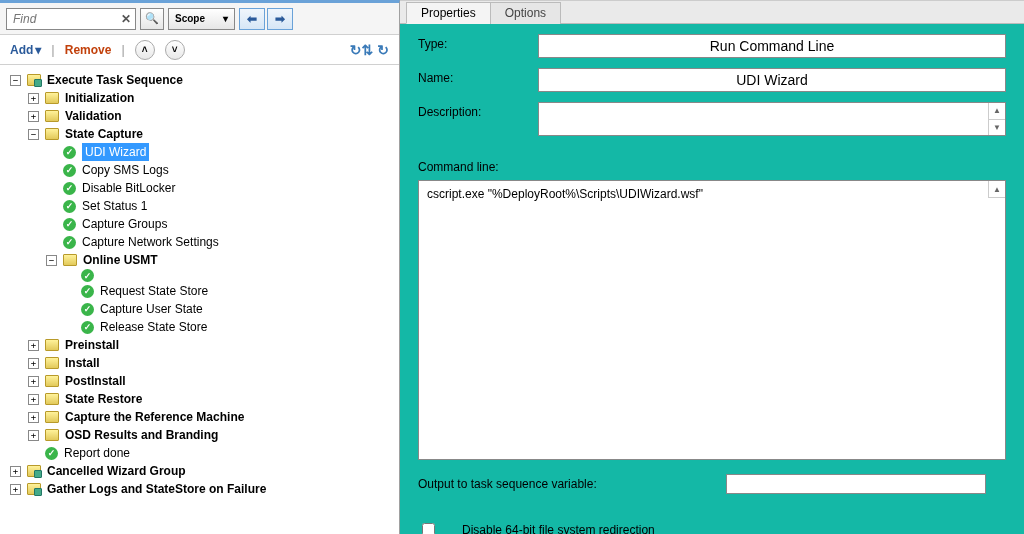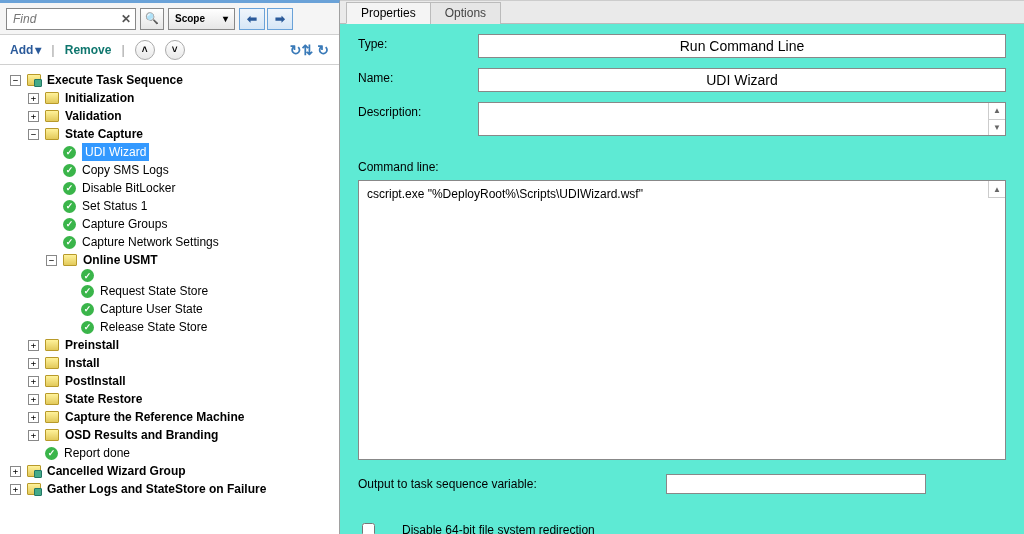--- a/index.html
+++ b/index.html
@@ -8,21 +8,21 @@
     font-family: "Segoe UI", Tahoma, sans-serif;
     font-size: 12px;
     background: #f0f0f0;
     color: #000;
     width: 1024px;
     height: 534px;
     overflow: hidden;
     display: flex;
   }
   .left-pane {
-    width: 340px;
+    width: 400px;
     background: #fff;
     border-right: 1px solid #a0a0a0;
     display: flex;
     flex-direction: column;
     border-top: 3px solid #6aa2d8;
   }
   .toolbar {
     display: flex;
     align-items: center;
     gap: 4px;
@@ -83,21 +83,21 @@
   .action-row {
     display:flex;
     align-items:center;
     gap:10px;
     padding: 6px 10px;
     border-bottom:1px solid #d0d0d0;
     height: 30px;
     font-weight: bold;
   }
   .add-link { color:#2a5a9a; cursor:pointer; display:flex; align-items:center; gap:2px;}
-  .remove-link { color:#0f766e; cursor:pointer; }
+  .remove-link { color:#c2410c; cursor:pointer; }
   .divider { color:#bbb; }
   .small-btn {
     width:20px; height:20px; border:1px solid #aaa; border-radius:50%;
     background:linear-gradient(#fff,#e8e8e8);
     display:flex;align-items:center;justify-content:center;
     cursor:pointer; font-size:10px;
   }
   .refresh-icons { margin-left:auto; display:flex; gap:4px; color:#3a7ab8; cursor:pointer; font-size:14px;}
 
   .tree {
@@ -146,21 +146,21 @@
   }
   .node-label { cursor:pointer; }
   .node-label.bold { font-weight:bold; }
   .node-label.selected {
     background:#3399ff; color:#fff; padding:0 3px;
   }
 
   
   .right-pane {
     flex:1;
-    background:#5eead4;
+    background:#14b8a6;
     display:flex; flex-direction:column;
     border-top: 1px solid #ccc;
   }
   .tabs {
     display:flex;
     padding-left: 6px;
     background:#eaeaea;
     border-bottom:1px solid #bbb;
   }
   .tab {

